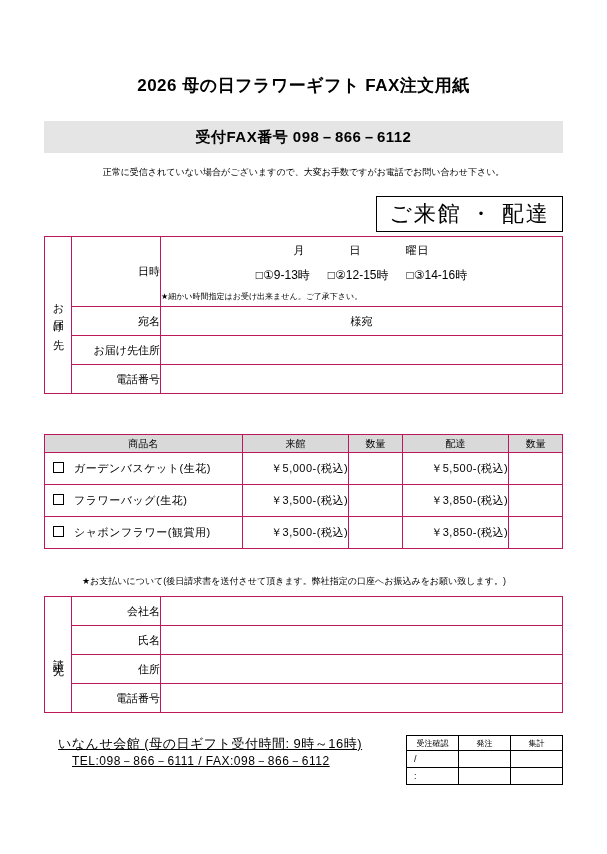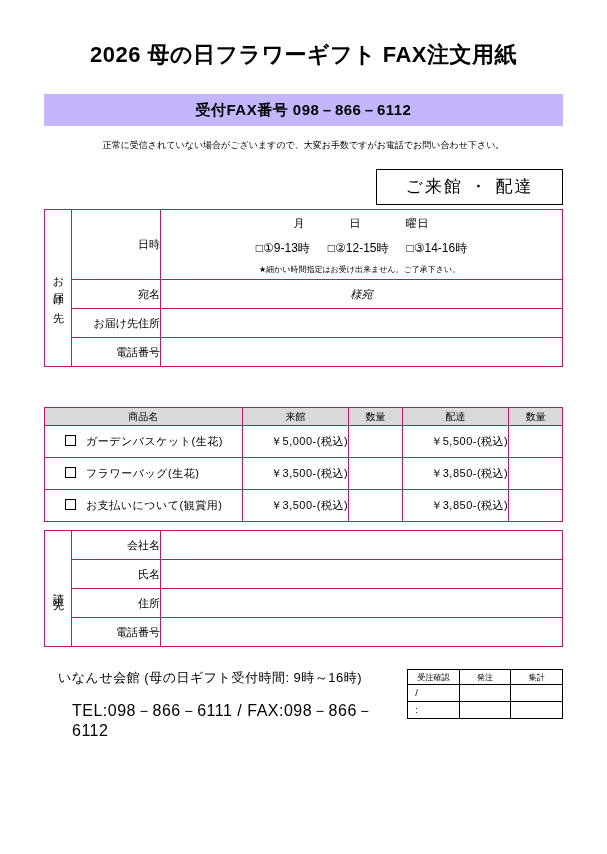--- a/index.html
+++ b/index.html
@@ -19,30 +19,30 @@
     position: relative;
     width: 607px;
     height: 854px;
     box-sizing: border-box;
     padding: 0 44px;
   }
 
   
   .doc-title {
     text-align: center;
-    font-size: 22px;
+    font-size: 17px;
     font-weight: bold;
     letter-spacing: 0.5px;
-    margin-top: 40px;
+    margin-top: 74px;
   }
 
   
   .fax-band {
     margin-top: 24px;
-    background: #c4b5fd;
+    background: #e5e5e5;
     height: 32px;
     line-height: 32px;
     text-align: center;
     font-size: 15px;
     font-weight: bold;
     letter-spacing: 0.5px;
   }
 
   
   .notice {
@@ -58,21 +58,21 @@
     margin-top: 16px;
     display: flex;
     justify-content: flex-end;
   }
   .visit-box {
     border: 1px solid #000;
     width: 185px;
     height: 34px;
     line-height: 34px;
     text-align: center;
-    font-size: 17px;
+    font-size: 22px;
     letter-spacing: 2px;
   }
 
   
   table {
     border-collapse: collapse;
     width: 100%;
     table-layout: fixed;
   }
   table td, table th {
@@ -113,50 +113,49 @@
     letter-spacing: 1px;
   }
   .dt-line1 span { margin: 0 22px; }
   .dt-line2 {
     font-size: 12px;
     margin-top: 9px;
   }
   .dt-line2 span { margin: 0 9px; }
   .dt-note {
     font-size: 8px;
-    text-align: center;
+    text-align: left;
     margin-top: 7px;
     padding-right: 4px;
   }
   .name-cell {
     text-align: center;
     font-size: 11px;
     height: 28px;
     vertical-align: middle;
-    font-style: italic;
   }
   .blank-cell { height: 28px; }
 
   
   .prod-wrap { margin-top: 40px; }
   .prod-table th {
     background: #d9d9d9;
     text-align: center;
     height: 17px;
     font-size: 10px;
   }
   .prod-table td {
     height: 31px;
     font-size: 11px;
   }
   .col-name { width: 194px; }
   .col-price { width: 104px; }
   .col-qty { width: 52px; }
   .prod-name {
-    padding-left: 20px;
+    padding-left: 8px;
     letter-spacing: 0.5px;
   }
   .chk {
     display: inline-block;
     width: 9px;
     height: 9px;
     border: 1px solid #000;
     margin-right: 10px;
     vertical-align: -1px;
   }
@@ -178,28 +177,28 @@
 
   
   .footer {
     margin-top: 22px;
     display: flex;
     align-items: flex-start;
     justify-content: space-between;
   }
   .footer-left {
     padding-left: 14px;
+    text-decoration: underline;
   }
   .f-line1 {
     font-size: 13px;
     letter-spacing: 0.5px;
   }
   .f-line2 {
-    font-size: 16px;
-    margin-top: 14px;
+    font-size: 12px;
     letter-spacing: 0.5px;
     padding-left: 14px;
   }
   .recv-table {
     width: 157px;
     border-collapse: collapse;
   }
   .recv-table th {
     border: 1px solid #000;
     font-size: 8px;
@@ -287,31 +286,32 @@
         <td class="prod-name">
           <span class="chk"></span><span>フラワーバッグ(生花)</span>
         </td>
         <td class="price">￥3,500-(税込)</td>
         <td></td>
         <td class="price">￥3,850-(税込)</td>
         <td></td>
       </tr>
       <tr>
         <td class="prod-name">
-          <span class="chk"></span><span>お支払いについて(観賞用)</span>
+          <span class="chk"></span><span>シャボンフラワー(観賞用)</span>
         </td>
         <td class="price">￥3,500-(税込)</td>
         <td></td>
         <td class="price">￥3,850-(税込)</td>
         <td></td>
       </tr>
     </tbody>
       </table>
   </div>
 
+  <div class="pay-note">★お支払いについて(後日請求書を送付させて頂きます。弊社指定の口座へお振込みをお願い致します。)</div>
 
   <table class="bill-table">
     <tbody>
         <tr>
       <td class="side-label" rowspan="4">
         <span>請求先</span>
       </td>
       <td class="row-label">会社名</td>
       <td></td>
     </tr>

